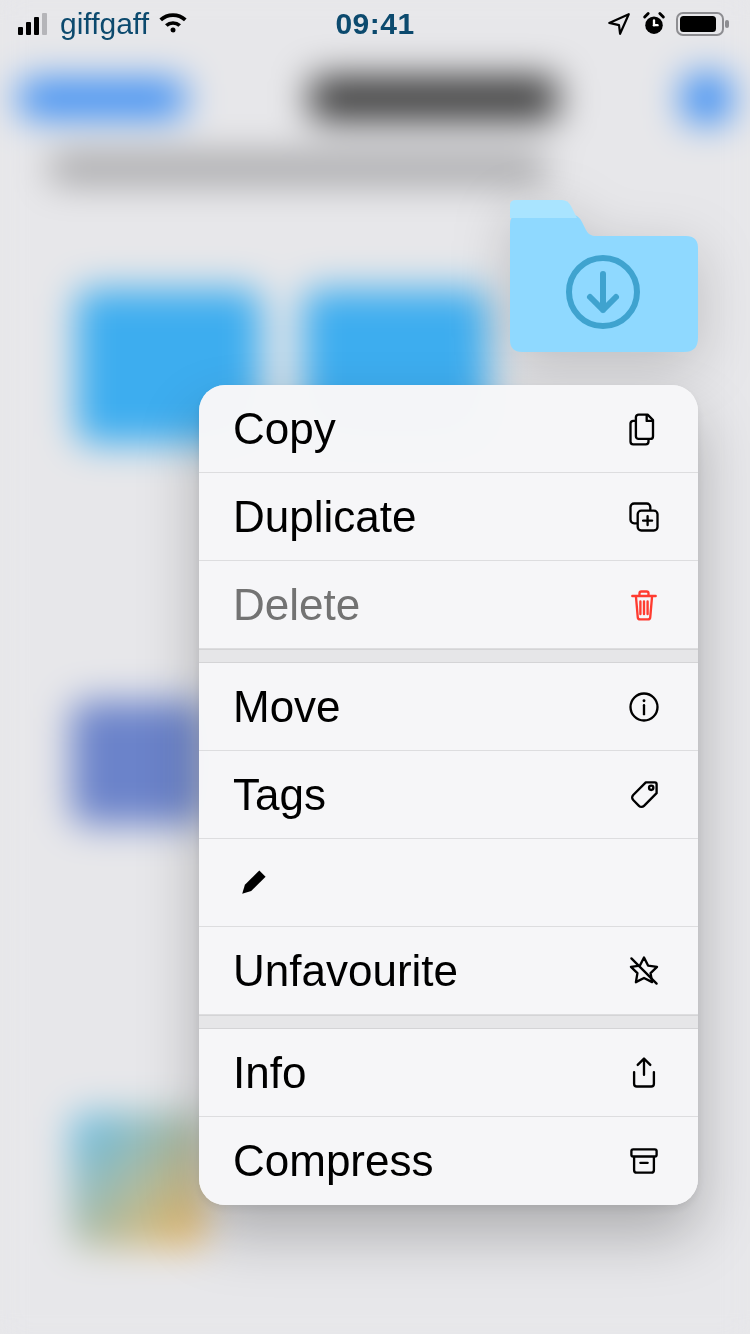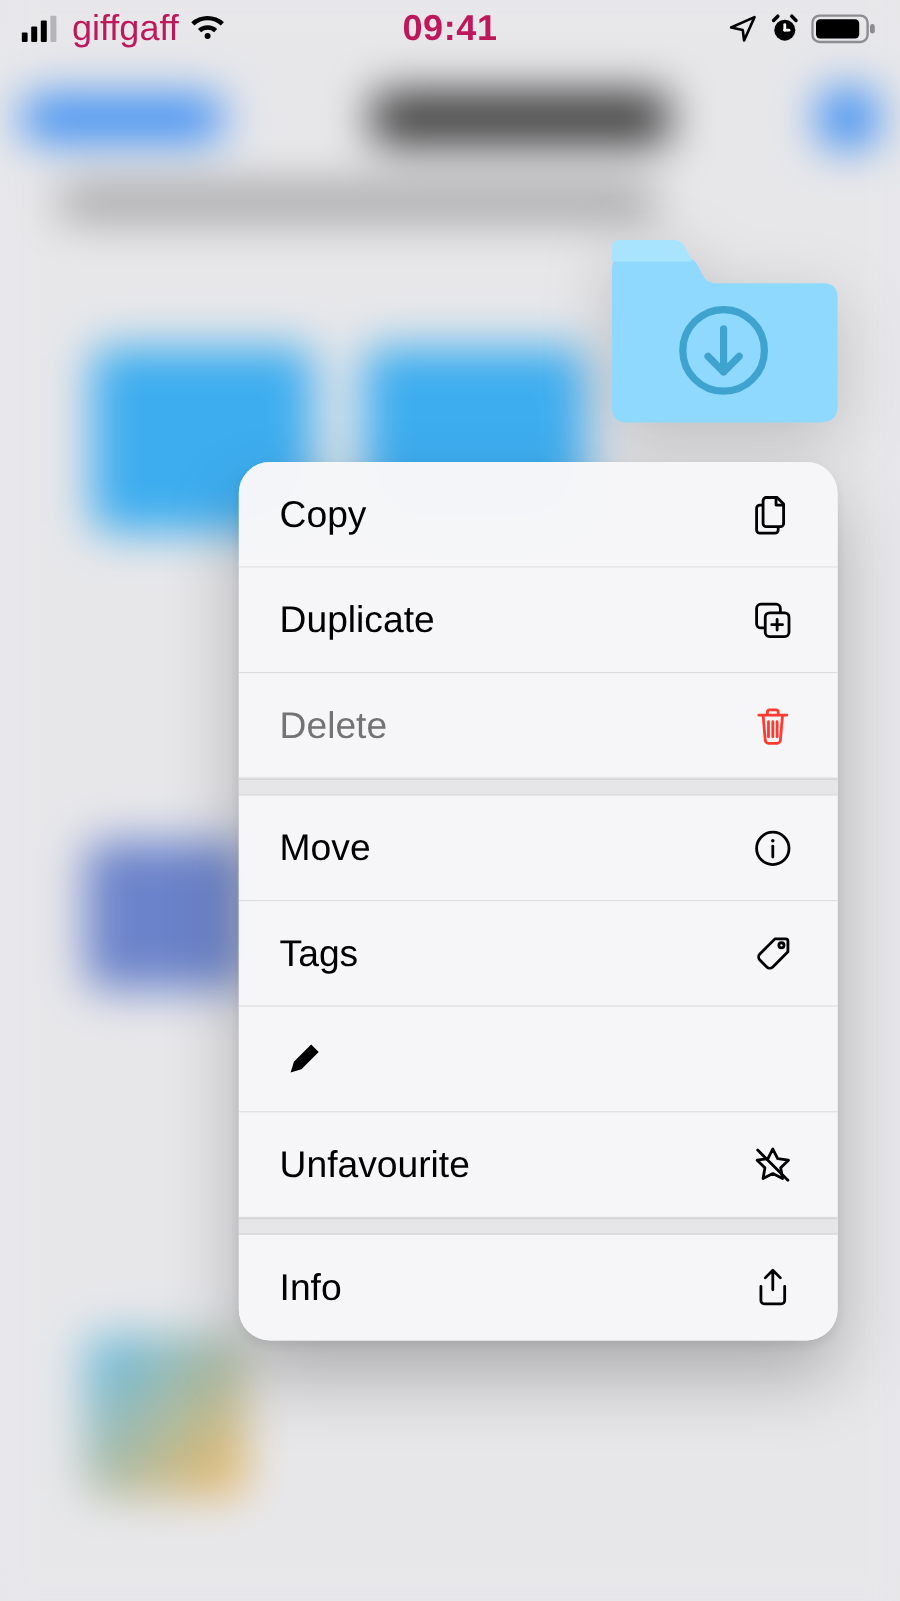--- a/index.html
+++ b/index.html
@@ -25,21 +25,21 @@
   .bg .tile.t1 { top:300px; left:85px; }
   .bg .tile.t2 { top:300px; left:305px; }
   .bg .tile.t3 { top:700px; left:80px; width:130px; height:120px; background:#5d78c6; }
   .bg .tile.t4 { top:1100px; left:80px; width:130px; height:130px; background:linear-gradient(135deg,#4fb8ee,#f6b24a); }
 
   
   .statusbar {
     position:absolute; top:0; left:0; right:0; height:44px;
     display:flex; align-items:center; justify-content:space-between;
     padding:4px 18px 0 18px;
-    font-size:30px; font-weight:500; color:#be185d;
+    font-size:30px; font-weight:500; color:#0c4a6e;
     z-index: 50;
   }
   .statusbar .left, .statusbar .right { display:flex; align-items:center; gap:8px; }
   .statusbar .center { position:absolute; left:50%; transform:translateX(-50%); font-weight:600; letter-spacing:0.5px;}
   .statusbar .carrier { font-size:30px; }
   .sb-icon { display:inline-flex; }
 
   
   .folder-preview {
     position:absolute;
@@ -58,21 +58,21 @@
     border-radius:26px;
     overflow:hidden;
     box-shadow: 0 30px 60px rgba(0,0,0,0.25), 0 4px 10px rgba(0,0,0,0.08);
     z-index:70;
     backdrop-filter: blur(20px);
   }
   .menu-item {
     height:88px;
     display:flex; align-items:center; justify-content:space-between;
     padding:0 34px;
-    font-size:31px;
+    font-size:44px;
     color:#000;
     border-bottom:1px solid rgba(0,0,0,0.10);
     background:rgba(248,248,250,0.6);
   }
   .menu-item:last-child { border-bottom:none; }
   .menu-item.destructive { color:#737373; }
   .menu-item .icon { width:40px; height:40px; display:flex; align-items:center; justify-content:center; }
   .menu-sep {
     height:14px;
     background:rgba(0,0,0,0.06);
@@ -225,14 +225,24 @@
 
   <div class="menu-item">
     <span>Info</span>
     <span class="icon">
       <svg viewBox="0 0 40 40" fill="none" stroke="#000" stroke-width="2.6" stroke-linecap="round" stroke-linejoin="round">
           <path d="M20 4v18M13 11l7-7 7 7"></path>
           <path d="M9 19v13a3 3 0 0 0 3 3h16a3 3 0 0 0 3-3V19"></path>
         </svg>
     </span>
   </div>
+  <div class="menu-item">
+    <span>Compress</span>
+    <span class="icon">
+      <svg viewBox="0 0 40 40" fill="none" stroke="#000" stroke-width="2.6" stroke-linejoin="round">
+          <rect x="6" y="7" width="28" height="8" rx="2"></rect>
+          <path d="M9 15v15a3 3 0 0 0 3 3h16a3 3 0 0 0 3-3V15"></path>
+          <path d="M16 22h8" stroke-linecap="round"></path>
+        </svg>
+    </span>
+  </div>
 
 </div>
 
 </body></html>

